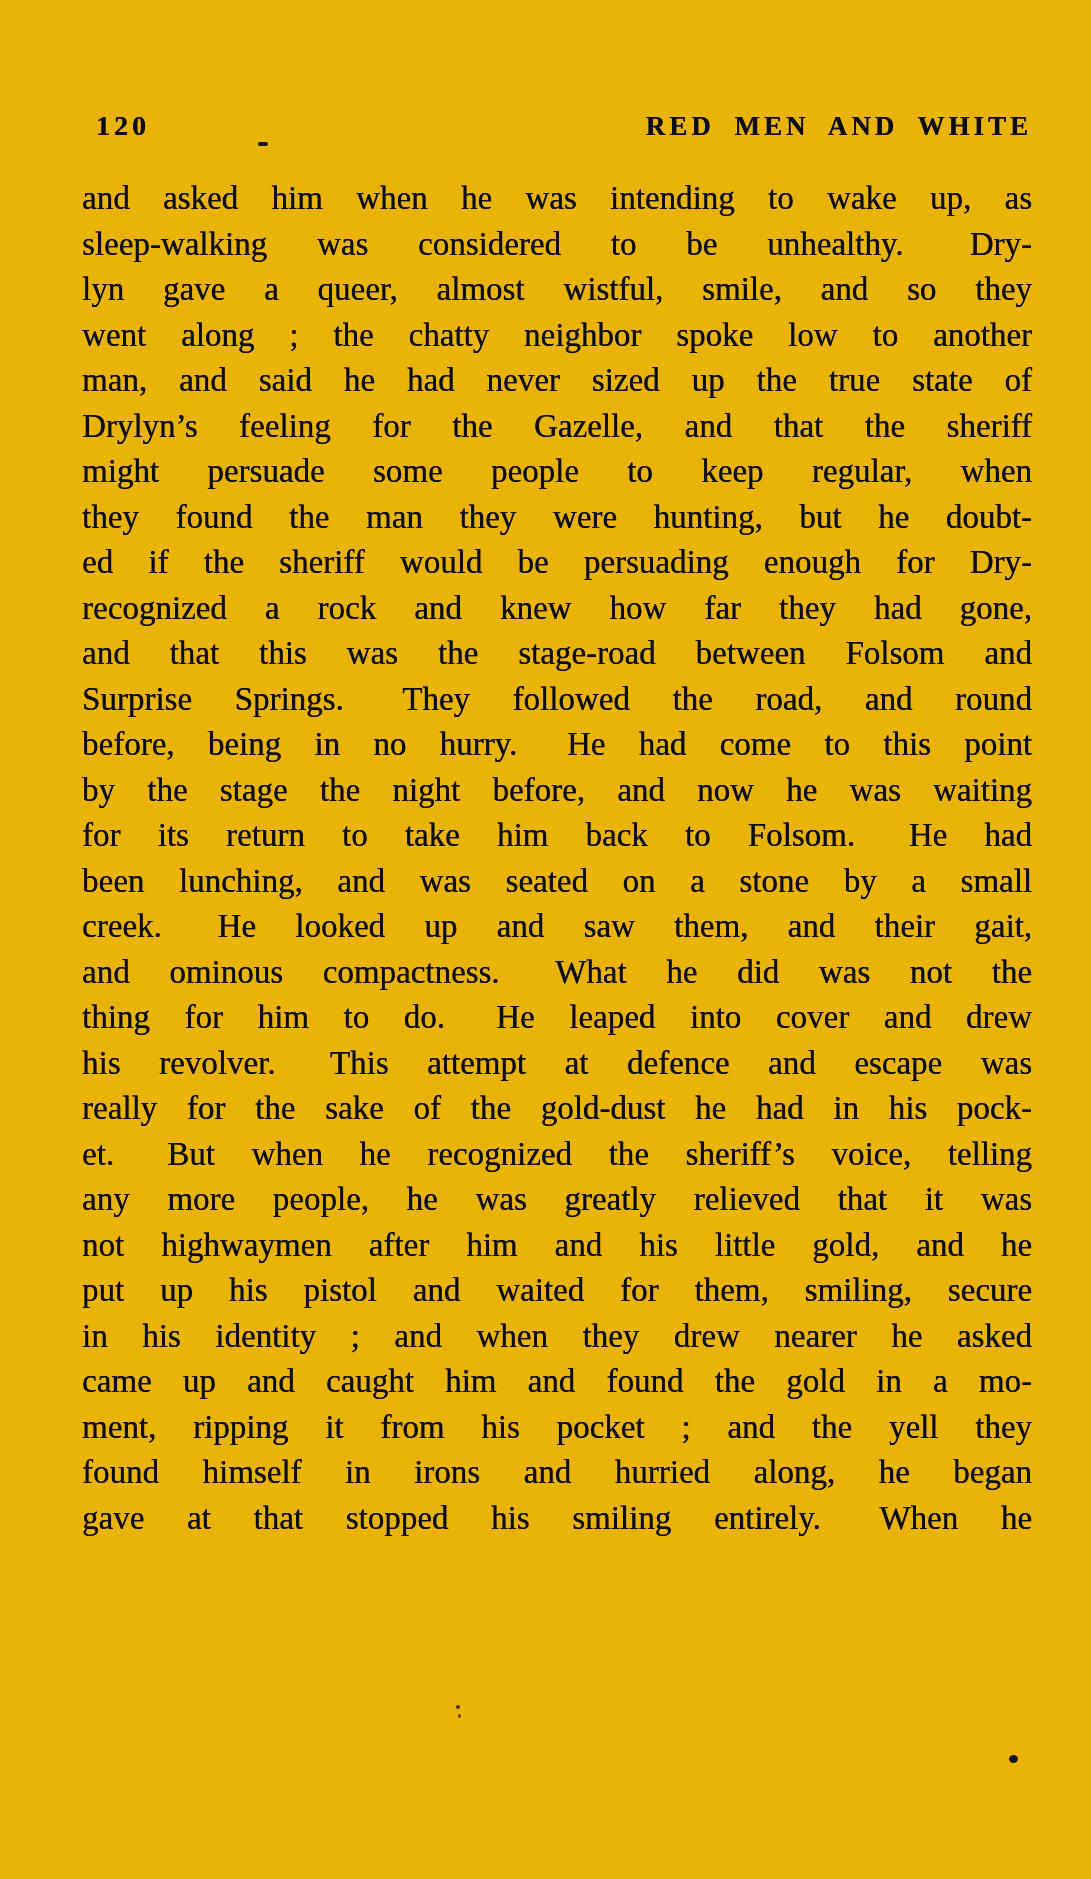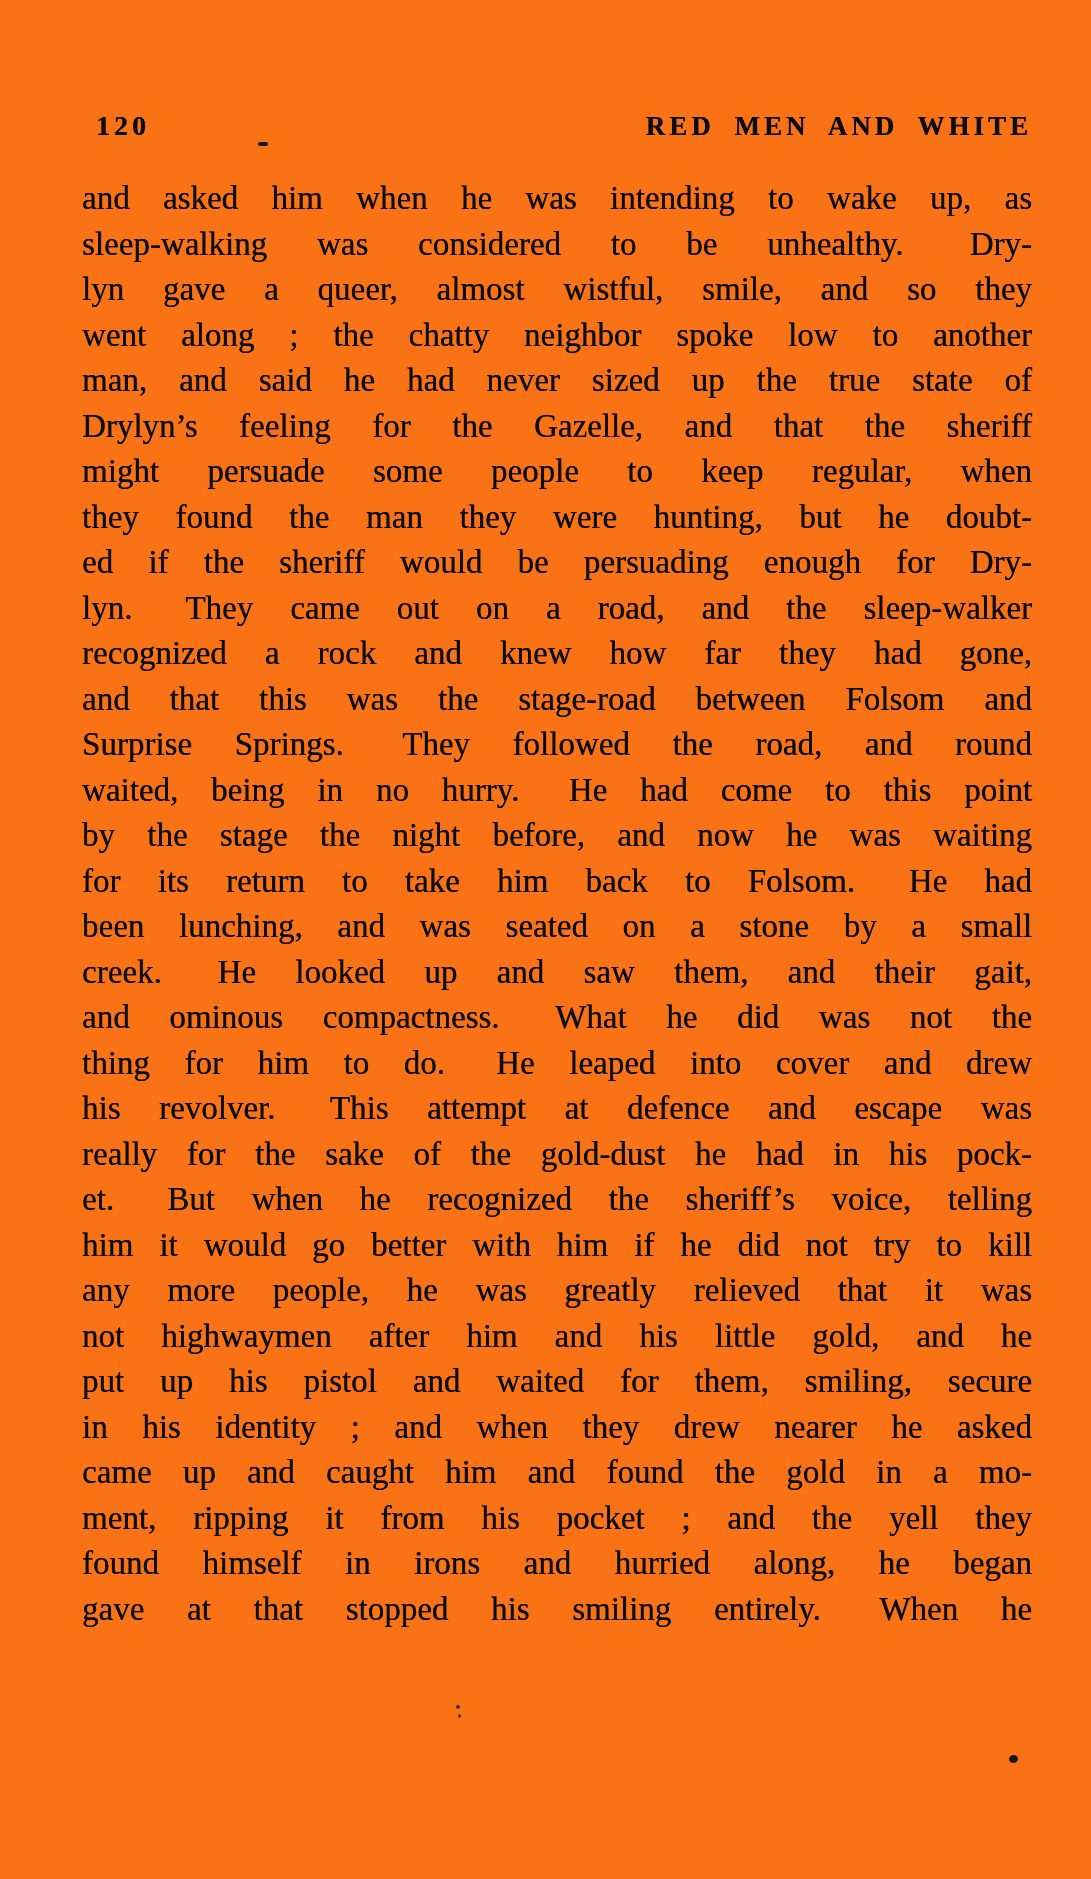--- a/index.html
+++ b/index.html
@@ -11,21 +11,21 @@
     height: 1879px;
     position: relative;
     background: #ffffff;
     overflow: hidden;
     font-family: "Liberation Serif", "DejaVu Serif", serif;
     color: #0c0c0c;
   }
   .scan-page {
     position: absolute;
     inset: 0;
-    background: #f97316;
+    background: #eab308;
   }
   
   .folio {
     position: absolute;
     left: 96px;
     top: 112px;
     font-size: 28px;
     line-height: 28px;
     font-weight: 700;
     letter-spacing: 4px;
@@ -84,35 +84,33 @@
   <div class="body-text">
       <div class="text-line">and asked him when he was intending to wake up, as</div>
       <div class="text-line">sleep-walking was considered to be unhealthy.  Dry-</div>
       <div class="text-line">lyn gave a queer, almost wistful, smile, and so they</div>
       <div class="text-line">went along ; the chatty neighbor spoke low to another</div>
       <div class="text-line">man, and said he had never sized up the true state of</div>
       <div class="text-line">Drylyn’s feeling for the Gazelle, and that the sheriff</div>
       <div class="text-line">might persuade some people to keep regular, when</div>
       <div class="text-line">they found the man they were hunting, but he doubt-</div>
       <div class="text-line">ed if the sheriff would be persuading enough for Dry-</div>
-      <div class="text-line">lyn.  They came out on a road, and the sleep-walker</div>
       <div class="text-line">recognized a rock and knew how far they had gone,</div>
       <div class="text-line">and that this was the stage-road between Folsom and</div>
       <div class="text-line">Surprise Springs.  They followed the road, and round</div>
-      <div class="text-line">waited, being in no hurry.  He had come to this point</div>
+      <div class="text-line">before, being in no hurry.  He had come to this point</div>
       <div class="text-line">by the stage the night before, and now he was waiting</div>
       <div class="text-line">for its return to take him back to Folsom.  He had</div>
       <div class="text-line">been lunching, and was seated on a stone by a small</div>
       <div class="text-line">creek.  He looked up and saw them, and their gait,</div>
       <div class="text-line">and ominous compactness.  What he did was not the</div>
       <div class="text-line">thing for him to do.  He leaped into cover and drew</div>
       <div class="text-line">his revolver.  This attempt at defence and escape was</div>
       <div class="text-line">really for the sake of the gold-dust he had in his pock-</div>
       <div class="text-line">et.  But when he recognized the sheriff’s voice, telling</div>
-      <div class="text-line">him it would go better with him if he did not try to kill</div>
       <div class="text-line">any more people, he was greatly relieved that it was</div>
       <div class="text-line">not highwaymen after him and his little gold, and he</div>
       <div class="text-line">put up his pistol and waited for them, smiling, secure</div>
       <div class="text-line">in his identity ; and when they drew nearer he asked</div>
       <div class="text-line">came up and caught him and found the gold in a mo-</div>
       <div class="text-line">ment, ripping it from his pocket ; and the yell they</div>
       <div class="text-line">found himself in irons and hurried along, he began</div>
       <div class="text-line">gave at that stopped his smiling entirely.  When he</div>
     </div>
 

